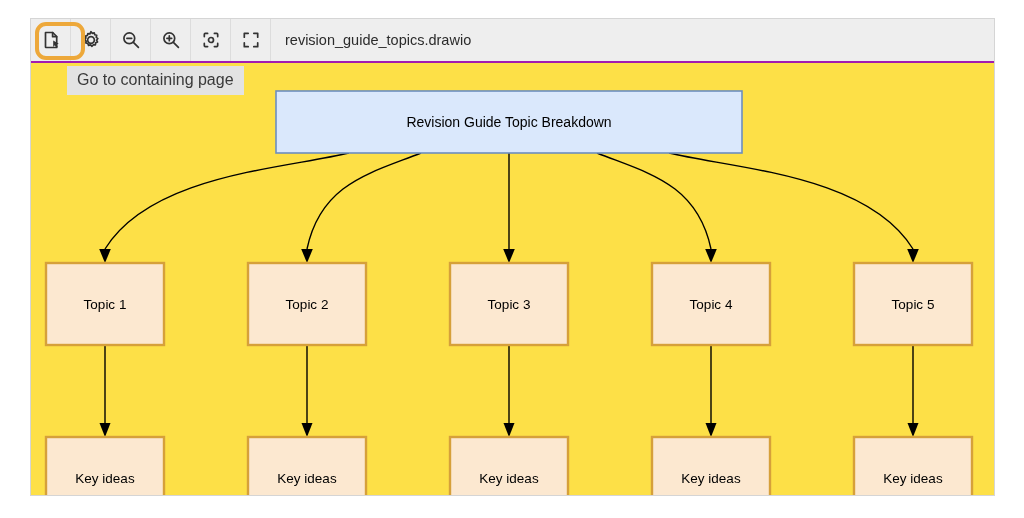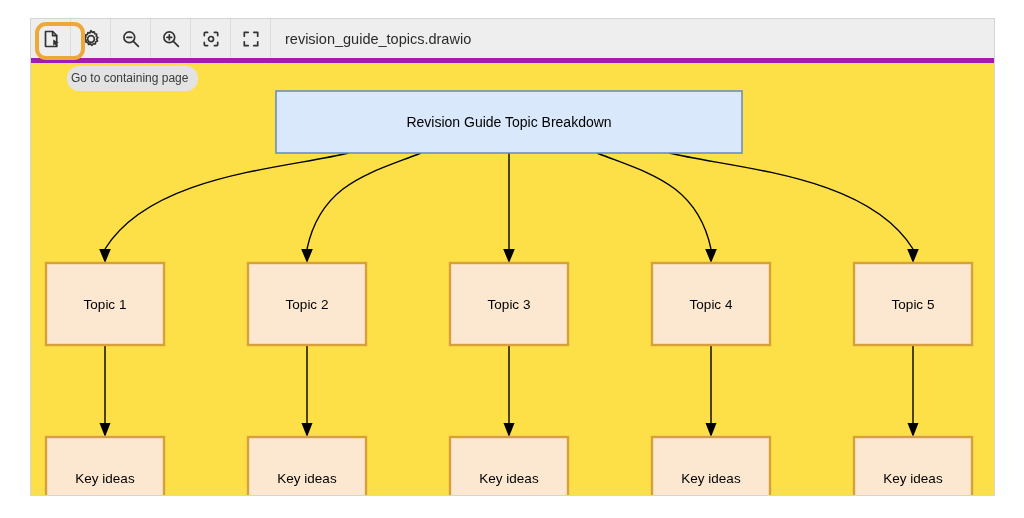--- a/index.html
+++ b/index.html
@@ -28,21 +28,21 @@
   }
 
   
   #toolbar {
     position: absolute;
     left: 0;
     top: 0;
     width: 100%;
     height: 44px;
     background: #eeeeee;
-    border-bottom: 5px solid #a21caf;
+    border-bottom: 2px solid #a21caf;
     box-sizing: border-box;
     display: flex;
     align-items: stretch;
   }
   .tool-btn {
     width: 40px;
     display: flex;
     align-items: center;
     justify-content: center;
     border-right: 1px solid #dcdcdc;
@@ -86,23 +86,23 @@
     white-space: nowrap;
   }
 
   
   #tooltip {
     position: absolute;
     left: 36px;
     top: 47px;
     background: #e3e3e3;
     color: #3a3a3a;
-    font-size: 12px;
-    padding: 5px 10px 6px 4px;
-    border-radius: 12px;
+    font-size: 16px;
+    padding: 5px 10px 6px 10px;
+    border-radius: 0;
     white-space: nowrap;
     z-index: 30;
   }
 
   
   #canvas {
     position: absolute;
     left: 0;
     top: 44px;
     right: 0;

